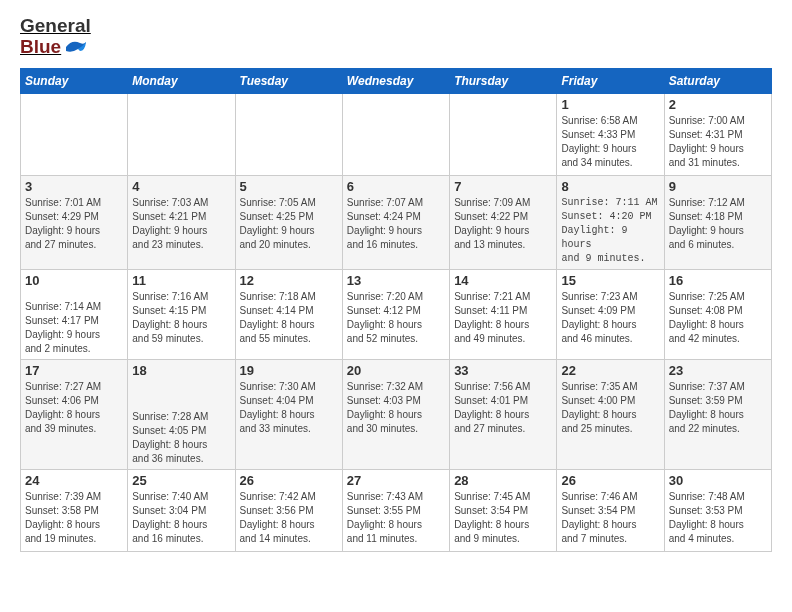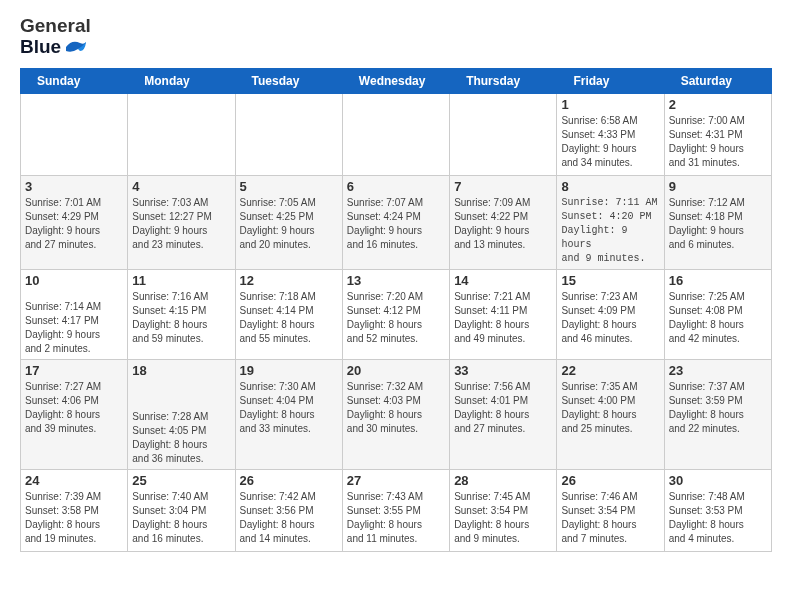--- a/index.html
+++ b/index.html
@@ -17,20 +17,21 @@
     .header-area {
       display: flex;
       justify-content: space-between;
       align-items: flex-start;
       margin-bottom: 10px;
     }
     .logo {
       display: flex;
       flex-direction: column;
       align-items: flex-end;
+      text-decoration: underline;
     }
     .title-area {
       text-align: right;
     }
     .month-title {
       font-size: 36px;
       font-weight: bold;
       color: #333;
     }
     .location {
@@ -40,23 +41,24 @@
     table {
       width: 100%;
       border-collapse: collapse;
       table-layout: fixed;
     }
     thead th {
       background: #1565c0;
       color: #fff;
       font-size: 12px;
       font-weight: bold;
-      padding: 5px 16px;
+      padding: 5px 4px;
       text-align: left;
       border: 1px solid #1565c0;
+      font-style: italic;
     }
     tbody td {
       vertical-align: top;
       border: 1px solid #ccc;
       padding: 3px 4px;
       font-size: 10px;
       color: #333;
       height: 82px;
       background: #fff;
     }
@@ -81,21 +83,21 @@
   </style>
 </head>
 <body>
 
 <div class="page">
   <div class="header-area">
     <div class="logo">
   <div style="display:flex;align-items:center;">
     <div>
       <div style="font-size:19px;font-weight:bold;color:#333;line-height:1.1;">General<span style="display:inline-block;width:0;"></span></div>
-      <div style="font-size:19px;font-weight:bold;color:#0f172a;line-height:1.1;display:flex;align-items:center;">
+      <div style="font-size:19px;font-weight:bold;color:#7f1d1d;line-height:1.1;display:flex;align-items:center;">
         Blue
         <svg width="22" height="16" viewBox="0 0 22 16" style="margin-left:3px;">
           <path d="M2,8 Q8,0 16,4 Q20,6 22,3 Q20,10 14,10 Q8,14 2,12 Z" fill="#1565c0"></path>
           <path d="M14,10 Q18,8 22,3 Q21,12 16,12 Z" fill="#1e88e5"></path>
         </svg>
       </div>
     </div>
   </div>
 </div>
     <div class="title-area">
@@ -142,21 +144,21 @@
           <td>
             <span class="day-num">3</span>
             <div class="day-info" style="white-space: pre-line;">Sunrise: 7:01 AM
 Sunset: 4:29 PM
 Daylight: 9 hours
 and 27 minutes.</div>
           </td>
           <td>
             <span class="day-num">4</span>
             <div class="day-info" style="white-space: pre-line;">Sunrise: 7:03 AM
-Sunset: 12:27 PM
+Sunset: 4:21 PM
 Daylight: 9 hours
 and 23 minutes.</div>
           </td>
           <td>
             <span class="day-num">5</span>
             <div class="day-info" style="white-space: pre-line;">Sunrise: 7:05 AM
 Sunset: 4:25 PM
 Daylight: 9 hours
 and 20 minutes.</div>
           </td>

